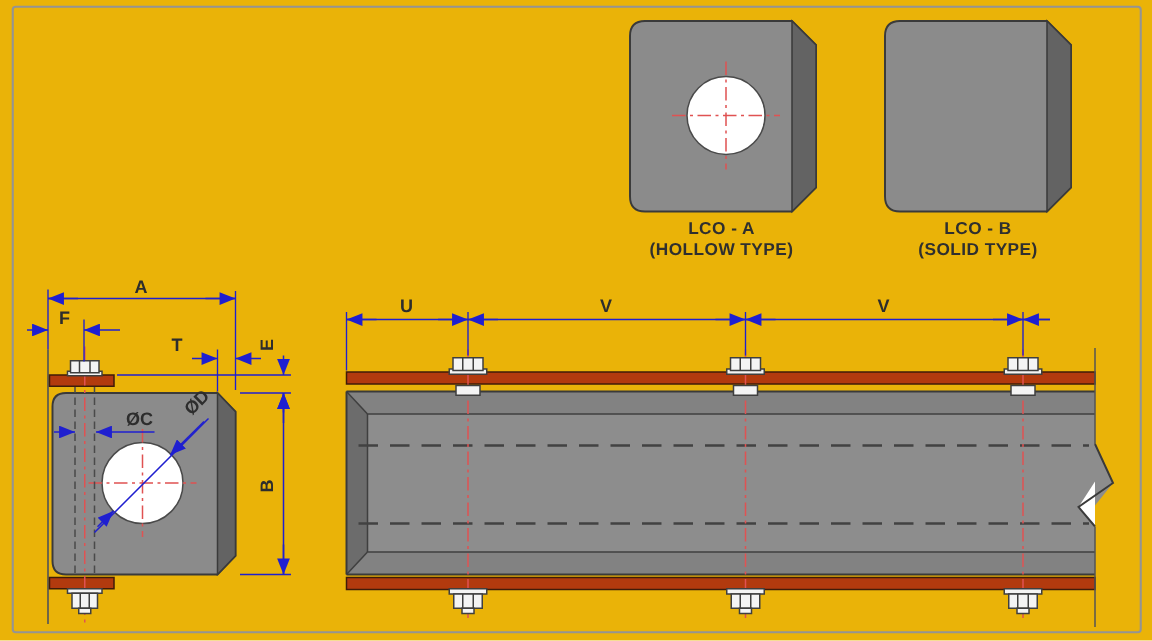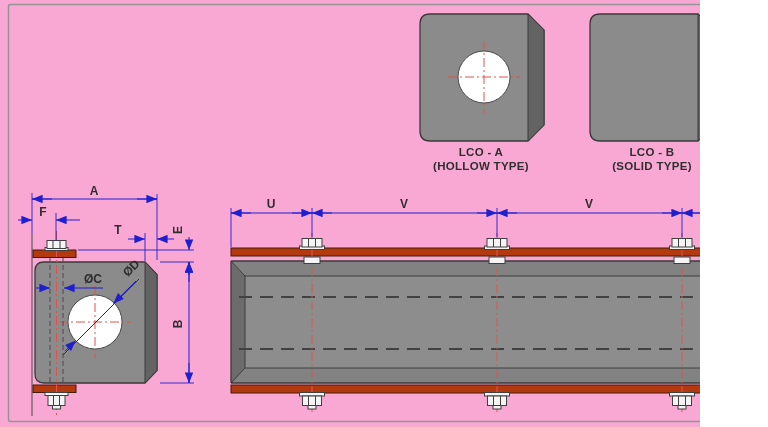--- a/index.html
+++ b/index.html
@@ -1,16 +1,16 @@
 <!DOCTYPE html>
 <html><head>
 <meta charset="utf-8">
 <style>
   html,body{margin:0;padding:0;background:#fff;}
-  .stage{position:relative;width:700px;height:427px;background:#f9a8d4;overflow:hidden;
+  .stage{position:relative;width:768px;height:427px;background:#eab308;overflow:hidden;
          font-family:"Liberation Sans",sans-serif;}
   svg{position:absolute;left:0;top:0;}
   
   .frame{fill:none;stroke:#949494;stroke-width:1.4;}
   .dim{stroke:#1f1fd0;stroke-width:1;fill:none;}
   .dimarrow{stroke:#1f1fd0;stroke-width:1;fill:none;}
   .ext{stroke:#1f1fd0;stroke-width:0.9;fill:none;}
   .outline{stroke:#3a3a3a;stroke-width:1.3;fill:none;}
   .thin{stroke:#3f3f3f;stroke-width:1;fill:none;}
   .center-red{stroke:#e05252;stroke-width:1;fill:none;stroke-dasharray:9 3 2 3;}

